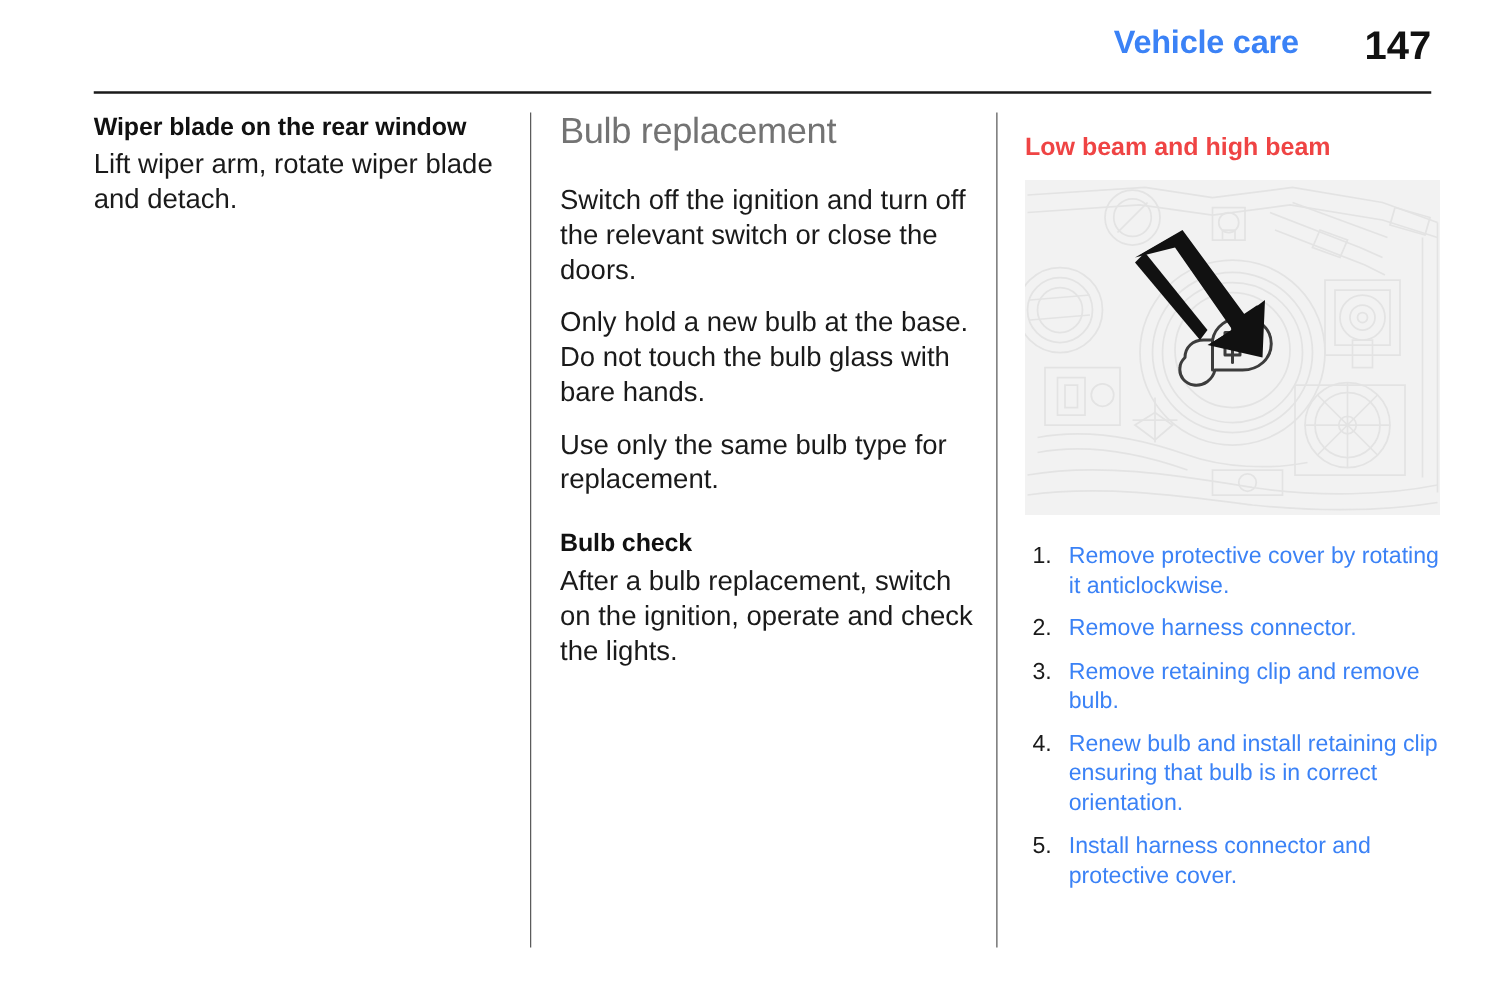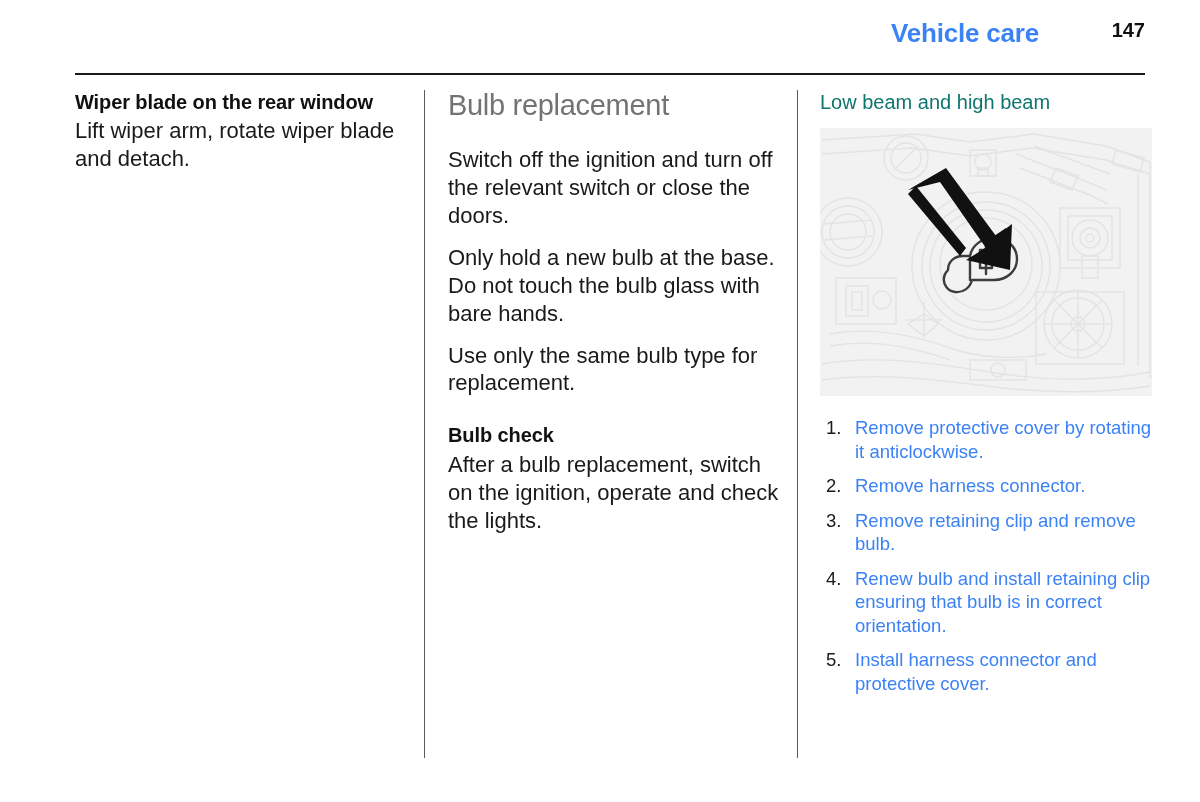--- a/index.html
+++ b/index.html
@@ -34,21 +34,21 @@
     justify-content: flex-end;
   }
   .header-title {
     font-size: 26px;
     font-weight: 700;
     letter-spacing: -0.2px;
     line-height: 1;
     color: #3b82f6;
   }
   .header-page-number {
-    font-size: 20px;
+    font-size: 32px;
     font-weight: 700;
     line-height: 1;
     color: #111111;
     margin-left: 44px;
     min-width: 62px;
     text-align: right;
   }
   .header-rule {
     position: absolute;
     left: 75px;
@@ -100,24 +100,24 @@
     line-height: 1.22;
     margin: 0 0 3px 0;
     color: #111111;
     letter-spacing: -0.1px;
   }
   .subhead-spaced {
     margin-top: 26px;
   }
   .subhead-light {
     font-size: 20px;
-    font-weight: 400;
+    font-weight: 700;
     line-height: 1.22;
-    margin: 0 0 14px 0;
-    color: #0f766e;
+    margin: 16px 0 14px 0;
+    color: #ef4444;
   }
   p.body {
     font-size: 22px;
     line-height: 1.27;
     margin: 0 0 14px 0;
     color: #1a1a1a;
   }
   p.body:last-child { margin-bottom: 0; }
 
   

